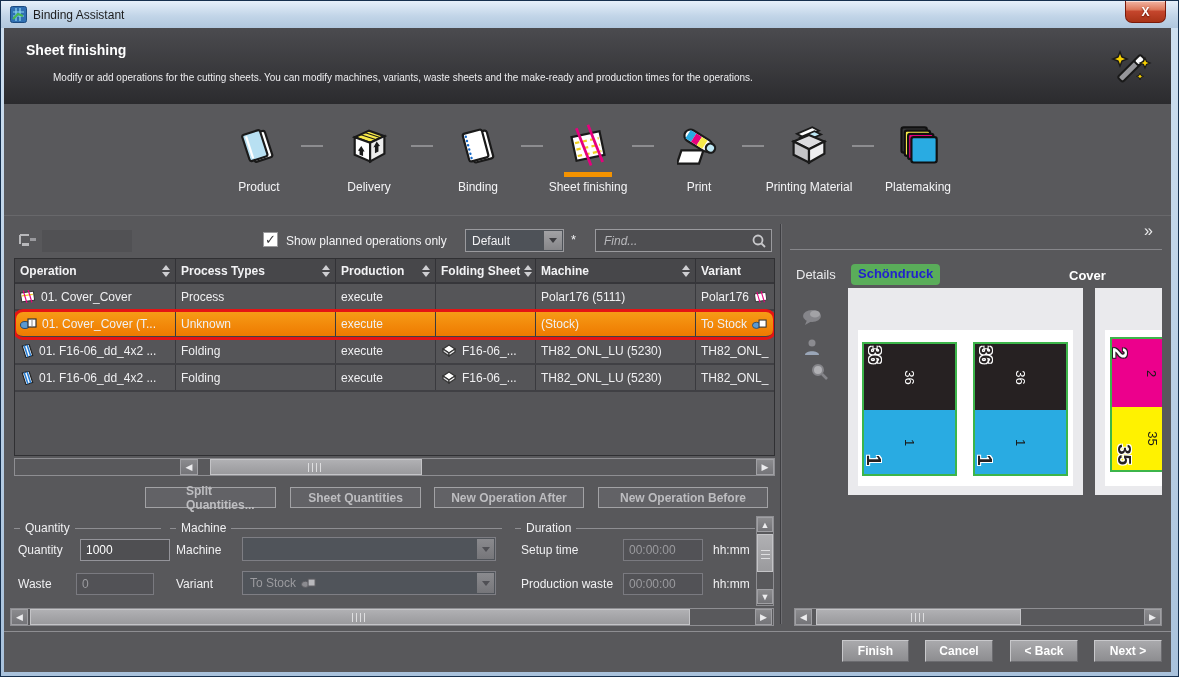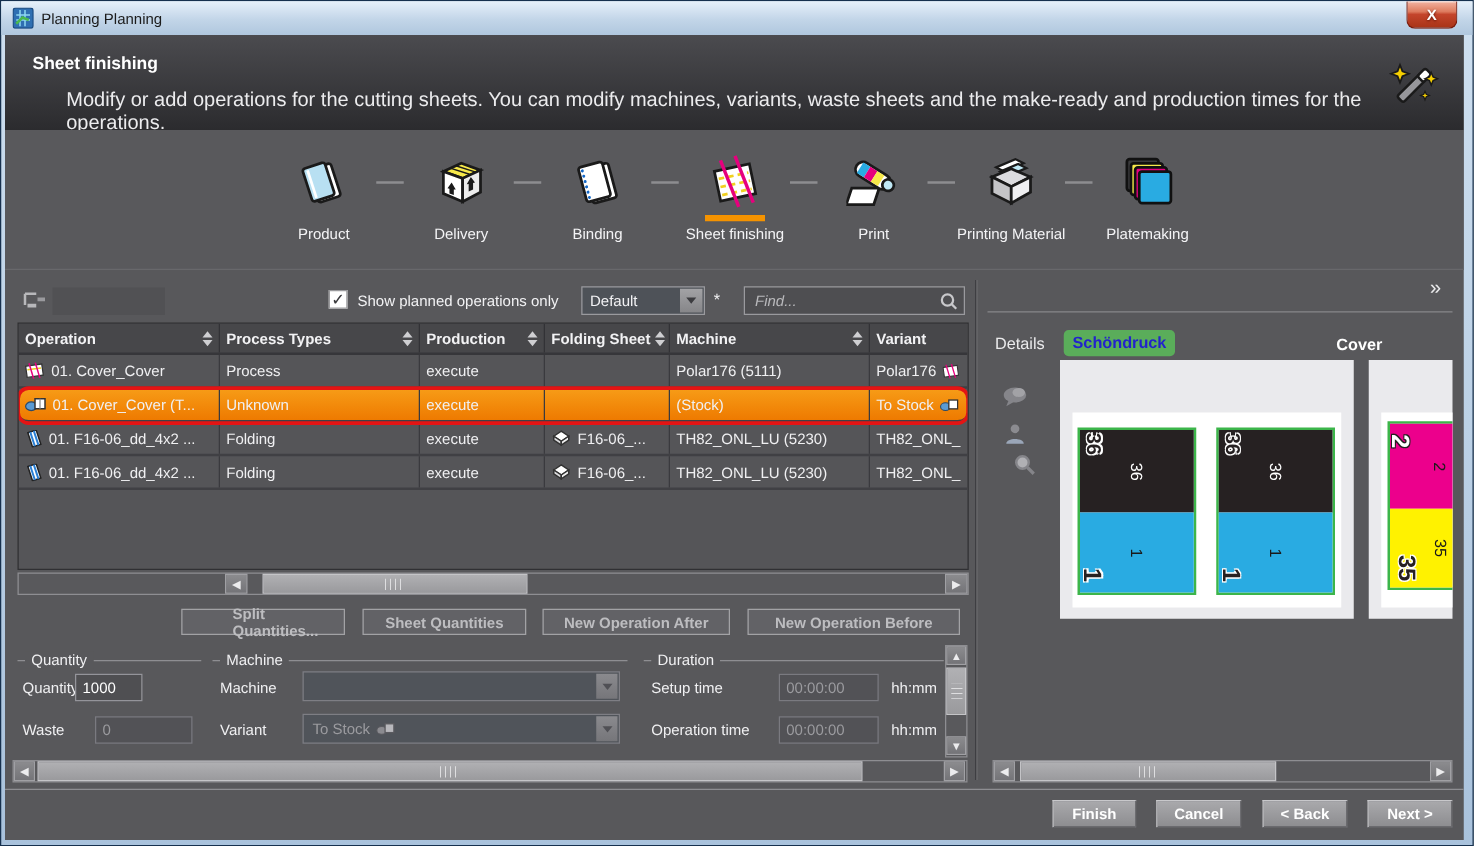--- a/index.html
+++ b/index.html
@@ -13,21 +13,21 @@
   .title-text { position:absolute; left:32px; top:7px; font-size:12px; color:#1c1c1c; }
   .close-btn { position:absolute; right:12px; top:0; width:41px; height:22px; border:1px solid #7a1a0a; border-top:none; border-radius:0 0 7px 7px;
     background:linear-gradient(#f2b5a3 0%,#dd7a5d 40%,#c4452c 50%,#a93418 100%); color:#fff; font-weight:bold; font-size:12px;
     display:flex; align-items:center; justify-content:center; text-shadow:0 1px 2px #5e1205; box-shadow:inset 0 1px 0 rgba(255,255,255,.55); cursor:pointer; }
 
   
   .dialog { position:absolute; left:4px; right:8px; top:28px; bottom:5px; background:#58585b; overflow:hidden; }
 
   .header { position:absolute; left:0; top:0; right:0; height:76px; background:linear-gradient(#4b4b4f,#2b2b2e); }
   .header-title { position:absolute; left:22px; top:14px; color:#fff; font-size:14px; font-weight:bold; }
-  .header-desc { position:absolute; left:22px; top:44px; color:#ececee; font-size:16px;margin-left:27px; }
+  .header-desc { position:absolute; left:22px; top:44px; color:#ececee; font-size:10px;margin-left:27px; }
   .wand { position:absolute; right:16px; top:16px; width:48px; height:48px; }
 
   
   .steps { position:absolute; left:0; top:76px; right:0; height:112px; background:#59595c; border-bottom:1px solid #68686b; }
   .step { position:absolute; width:104px; text-align:center; }
   .step-icon { width:44px; height:44px; margin:0 auto; display:block; }
   .step-label { margin-top:12px; color:#f4f4f6; font-size:12px; line-height:14px; }
   .step-underline { position:absolute; height:5px; width:48px; background:#f59300; top:68px; }
   .connector { position:absolute; top:41px; width:22px; height:2px; background:#8d8d90; }
 
@@ -108,21 +108,21 @@
 <body>
 
 <div class="app">
 
   <div class="titlebar">
     <svg class="title-icon" viewBox="0 0 17 17">
       <rect x="0.5" y="0.5" width="16" height="16" rx="2" fill="#2f6fb2" stroke="#1a4a80"></rect>
       <path d="M3 6h11M3 10h11M6 2v13M10 2v13" stroke="#8fd8f2" stroke-width="1.2" fill="none"></path>
       <path d="M3 13l5-5 5 2" stroke="#49b84e" stroke-width="2" fill="none"></path>
     </svg>
-    <span class="title-text">Planning Planning</span>
+    <span class="title-text">Binding Assistant</span>
     <div class="close-btn">X</div>
   </div>
 
   <div class="dialog">
 
     <div class="header">
       <div class="header-title">Sheet finishing</div>
       <div class="header-desc">Modify or add operations for the cutting sheets. You can modify machines, variants, waste sheets and the make-ready and production times for the operations.</div>
       <svg class="wand" viewBox="0 0 48 48">
         <g transform="rotate(45 24 24)">
@@ -440,21 +440,21 @@
     <div class="sb-btn" style="left:752px; top:431px; width:18px; height:16px;">▶</div>
 
     <div class="abtn" style="left:141px; top:459px; width:131px;padding-left:40px;">Split Quantities...</div>
     <div class="abtn" style="left:286px; top:459px; width:131px;">Sheet Quantities</div>
     <div class="abtn" style="left:430px; top:459px; width:150px;">New Operation After</div>
     <div class="abtn" style="left:594px; top:459px; width:170px;">New Operation Before</div>
 
     <div class="group-line" style="left:10px; top:500px; width:147px;"></div>
     <span class="legend" style="left:16px; top:493px;">Quantity</span>
     <span class="flabel" style="left:14px; top:515px;">Quantity</span>
-    <input class="inp" style="left: 56px; top: 511px; width: 54px; height: 22px;" value="1000">
+    <input class="inp" style="left: 76px; top: 511px; width: 90px; height: 22px;" value="1000">
     <span class="flabel" style="left:14px; top:549px;">Waste</span>
     <input class="inp disabled" style="left: 72px; top: 545px; width: 78px; height: 22px;" value="0">
 
     <div class="group-line" style="left:166px; top:500px; width:332px;"></div>
     <span class="legend" style="left:172px; top:493px;">Machine</span>
     <span class="flabel" style="left:172px; top:515px;">Machine</span>
     <div class="combo" style="left:238px; top:509px; width:254px; height:24px;">
       <span></span>
       <span class="dd-btn"></span>
     </div>
@@ -466,21 +466,21 @@
           <rect x="8" y="2" width="8" height="8" fill="#b8b8bc" stroke="#5a5a5f" stroke-width="1.2"></rect>
         </svg>
       <span class="dd-btn"></span>
     </div>
 
     <div class="group-line" style="left:511px; top:500px; width:240px;"></div>
     <span class="legend" style="left:517px; top:493px;">Duration</span>
     <span class="flabel" style="left:517px; top:515px;">Setup time</span>
     <input class="inp disabled" style="left: 619px; top: 511px; width: 80px; height: 22px;" value="00:00:00">
     <span class="unit" style="left:709px; top:515px;">hh:mm</span>
-    <span class="flabel" style="left:517px; top:549px;">Operation time</span>
+    <span class="flabel" style="left:517px; top:549px;">Production waste</span>
     <input class="inp disabled" style="left: 619px; top: 545px; width: 80px; height: 22px;" value="00:00:00">
     <span class="unit" style="left:709px; top:549px;">hh:mm</span>
 
     <div class="sb-track" style="left:752px; top:488px; width:18px; height:90px;"></div>
     <div class="sb-btn" style="left:753px; top:489px; width:16px; height:15px;">▲</div>
     <div class="sb-thumb" style="left:753px; top:506px; width:16px; height:38px;">
         <span class="grip-v"></span>
       </div>
     <div class="sb-btn" style="left:753px; top:561px; width:16px; height:15px;">▼</div>
 

